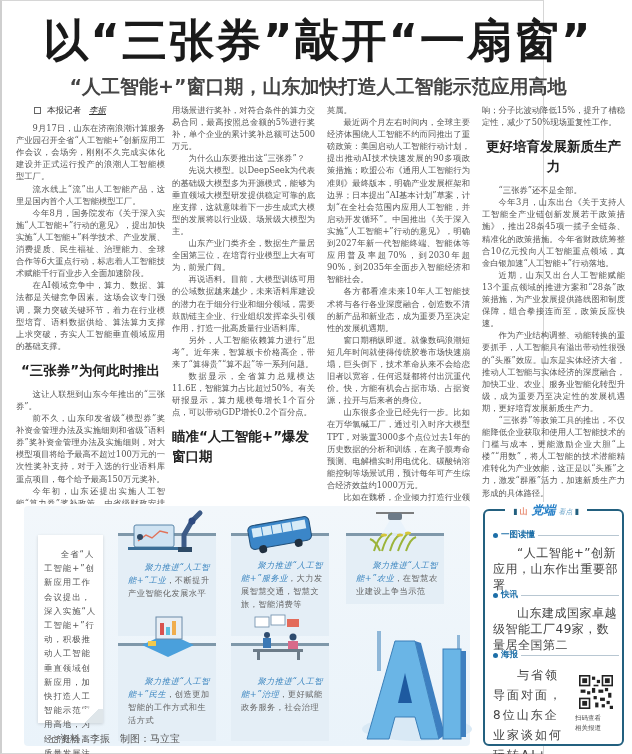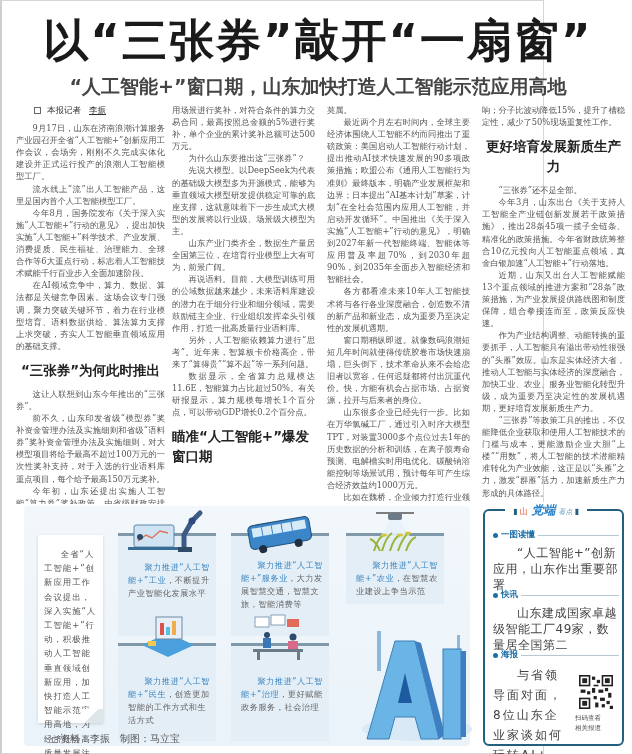--- a/index.html
+++ b/index.html
@@ -8,39 +8,39 @@
   .page { position: absolute; left: 0; top: 0; width: 544px; height: 754px; border: 1px solid #d6d6d6; border-left: 2px solid #cfcfcf; background: #fff; }
   .headline { position: absolute; left: 0; top: 10px; width: 632px; text-align: center; font-family: "DejaVu Sans", "Liberation Sans", sans-serif; font-weight: bold; font-size: 45px; letter-spacing: 2px; color: #1a1a1a; line-height: 60px; }
   .subhead { position: absolute; left: 0; top: 72px; width: 632px; text-align: center; font-family: "DejaVu Sans", "Liberation Sans", sans-serif; font-size: 19px; color: #444; line-height: 26px; }
   .col { position: absolute; top: 103px; font-size: 8.3px; line-height: 12.1px; color: #555; text-align: justify; overflow: hidden; }
   .col p { text-indent: 2em; }
   .col .noindent { text-indent: 0; }
   .col h3 { font-family: "DejaVu Sans", "Liberation Sans", sans-serif; font-size: 13.5px; line-height: 20px; font-weight: bold; color: #222; text-align: center; margin: 8px 0 8px; text-indent: 0; }
   .col h3.left { text-align: left; }
   .byline { text-indent: 0 !important; margin: 0 0 6px 18px; color: #333; font-size: 8.5px; }
   .byline .box { display: inline-block; width: 7px; height: 7px; border: 1px solid #666; margin-right: 6px; vertical-align: -1px; }
-  .byline .name { text-decoration: underline; margin-left: 8px; }
+  .byline .name { text-decoration: underline; margin-left: 8px; font-style: italic; }
   .c1 { left: 14px; width: 149px; height: 400px; }
   .c2 { left: 170px; width: 143px; height: 400px; }
   .c3 { left: 325px; width: 143px; height: 400px; }
   .c4 { left: 480px; width: 143px; height: 395px; }
 
   .info { position: absolute; left: 22px; top: 505px; width: 446px; height: 240px; background: linear-gradient(180deg, #f2f7fb 0%, #eaf3fa 100%); border-radius: 4px; }
   .note { position: absolute; left: 36px; top: 534px; width: 65px; height: 188px; background: #fff; box-shadow: 0 1px 3px rgba(0,0,0,.15); padding: 12px 6px 6px 6px; font-family: "DejaVu Sans", "Liberation Sans", sans-serif; font-size: 8.4px; line-height: 14.2px; color: #555; letter-spacing: 1px; }
   .note p { text-indent: 2em; }
   .note .fold { position: absolute; right: 0; bottom: 0; width: 22px; height: 14px; background: linear-gradient(135deg, #fff 50%, #dfe6ea 50%); }
   .credit { position: absolute; left: 38px; top: 731px; font-family: "DejaVu Sans", "Liberation Sans", sans-serif; font-size: 10px; color: #555; padding-left: 12px; }
   .credit .box { display: inline-block; width: 6px; height: 6px; border: 1px solid #888; margin-right: 2px; vertical-align: -1px; }
 
   .card { position: absolute; width: 98px; font-family: "DejaVu Sans", "Liberation Sans", sans-serif; font-size: 8.2px; line-height: 13px; color: #666; letter-spacing: .5px; }
   .card .band { position: absolute; left: 0; top: 0; width: 98px; height: 3px; background: #7f98aa; }
   .card .panel { position: absolute; left: 0; top: 3px; width: 98px; background: #e4eef6; }
   .card .illus { position: absolute; left: 10px; width: 78px; height: 48px; }
   .card .txt { position: absolute; left: 10px; width: 82px; text-indent: 2em; }
-  .card .txt .hl { color: #3c86c0; }
+  .card .txt .hl { color: #3c86c0; font-style: italic; }
   .card1 { left: 116px; top: 532px; }
   .card2 { left: 229px; top: 532px; }
   .card3 { left: 344px; top: 532px; }
   .card4 { left: 116px; top: 642px; }
   .card5 { left: 229px; top: 642px; }
 
   .ai-letters { position: absolute; left: 355px; top: 630px; width: 115px; height: 115px; }
 
   .sidebar { position: absolute; left: 481px; top: 508px; width: 141px; height: 237px; border: 2px solid #23607f; border-radius: 6px; background: #fff; font-family: "DejaVu Sans", "Liberation Sans", sans-serif; }
   .sidebar .stamp { position: absolute; left: 20px; top: -9px; background: #fff; padding: 0 6px; font-size: 12px; font-weight: bold; color: #2a82c8; font-style: italic; white-space: nowrap; }

